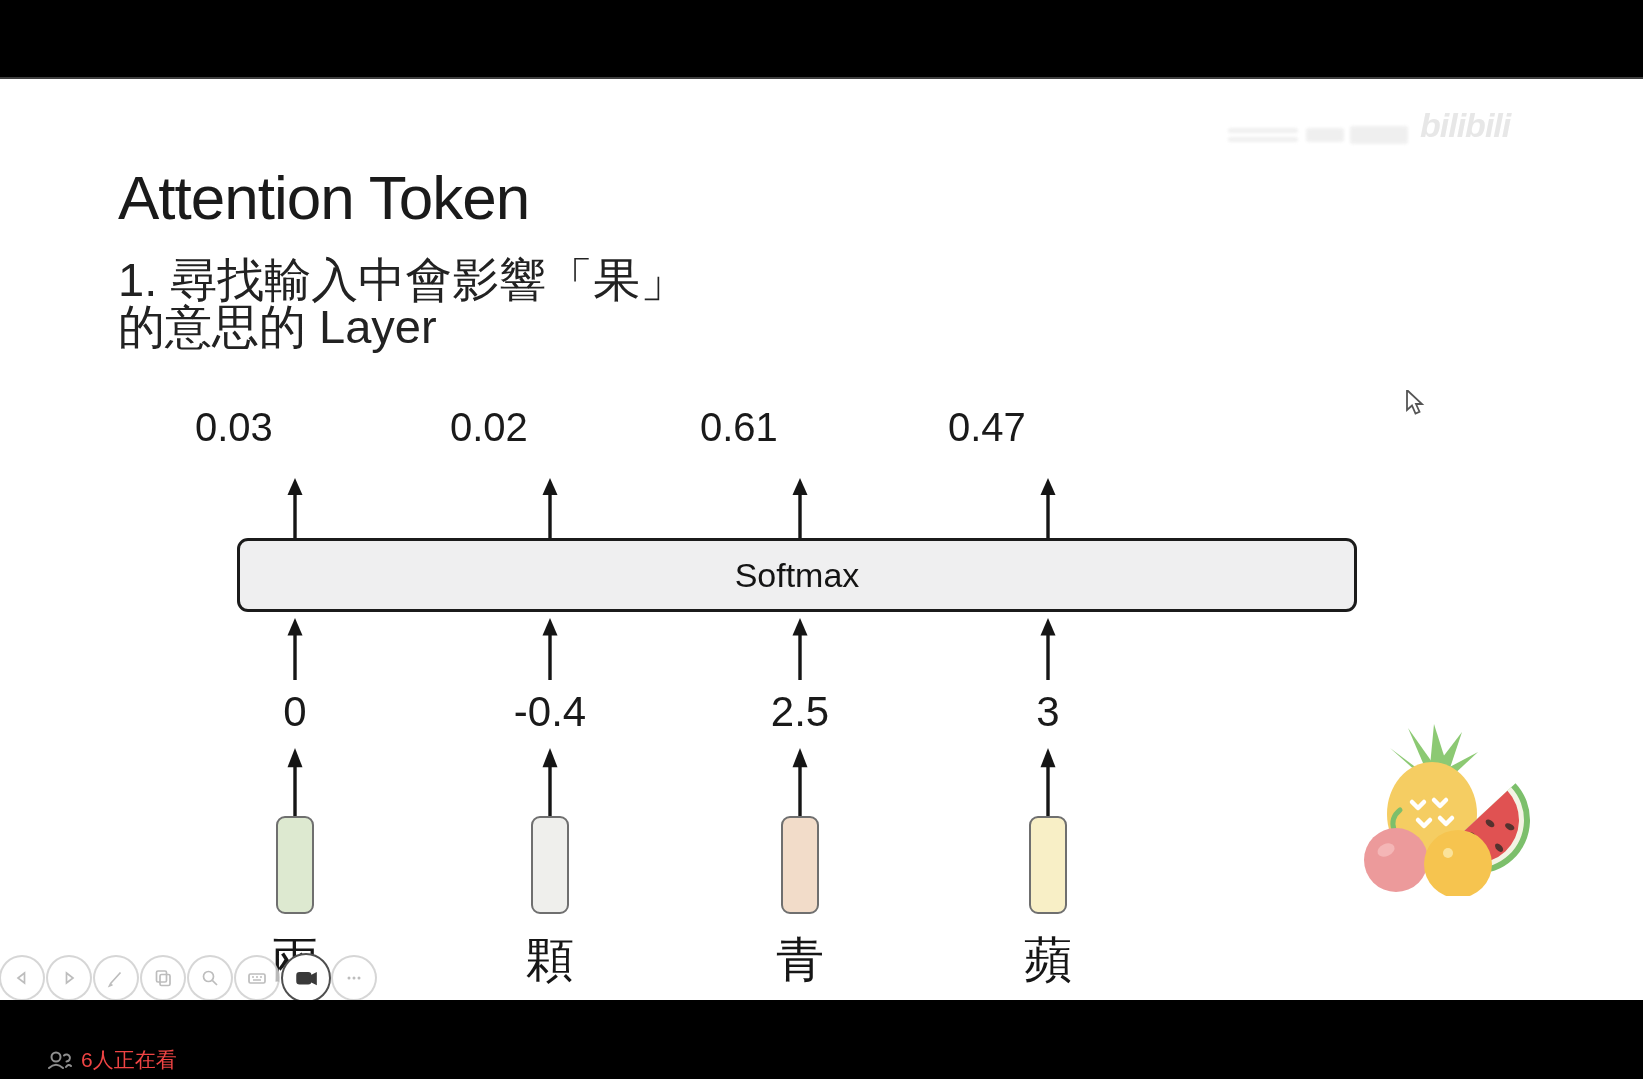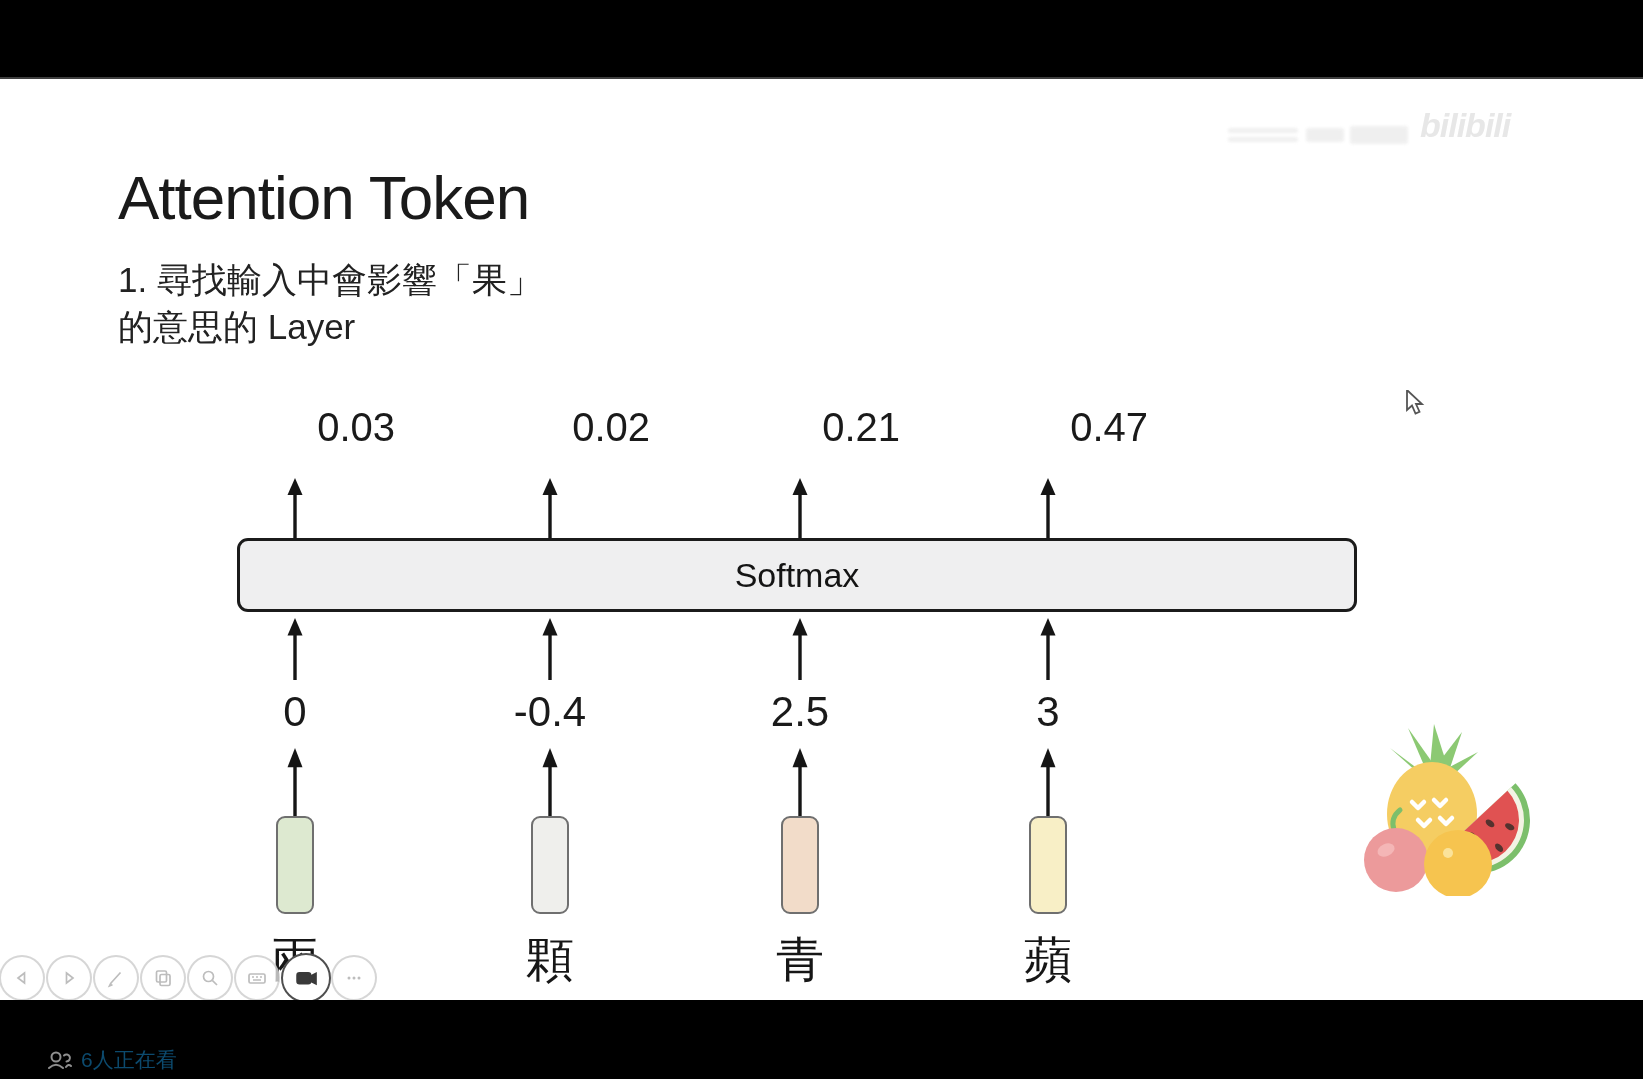--- a/index.html
+++ b/index.html
@@ -10,30 +10,30 @@
   .bar-bottom{top:1000px;height:79px;}
 
   
   .wm{position:absolute;z-index:2;}
   .wm-blur{top:124px;left:1228px;width:182px;height:22px;opacity:.8;}
   .wm-blur .b{position:absolute;background:#ececec;border-radius:3px;filter:blur(1.5px);}
   .wm-logo{top:106px;left:1420px;font-size:34px;font-weight:700;color:#e7e7e7;letter-spacing:-1px;font-style:italic;}
 
   
   .title{position:absolute;left:118px;top:162px;font-size:62px;font-weight:500;letter-spacing:-1px;}
-  .subtitle{position:absolute;left:118px;top:256px;font-size:35px;line-height:47px;color:#222;}
+  .subtitle{position:absolute;left:118px;top:256px;font-size:47px;line-height:47px;color:#222;}
 
   
   .softmax{position:absolute;left:237px;top:538px;width:1120px;height:74px;background:#efeff0;
            border:3px solid #1b1b1b;border-radius:11px;display:flex;align-items:center;justify-content:center;
            font-size:34px;color:#141414;box-sizing:border-box;z-index:4;}
 
   
   .col{position:absolute;top:400px;width:200px;height:590px;}
-  .col .weight{position:absolute;top:5px;left:0;width:200px;text-align:right;font-size:40px;}
+  .col .weight{position:absolute;top:5px;left:0;width:200px;text-align:left;font-size:40px;}
   .col .score {position:absolute;top:288px;left:0;width:200px;text-align:center;font-size:42px;}
   .col .char  {position:absolute;top:528px;left:0;width:200px;text-align:center;font-size:48px;color:#161616;}
   .arr{position:absolute;left:91px;width:18px;}
   .arr-top{top:78px;height:60px;}
   .arr-mid{top:218px;height:62px;}
   .arr-low{top:348px;height:68px;}
   .tokbox{position:absolute;left:81px;top:416px;width:38px;height:98px;border:2px solid #6f6f6f;
           border-radius:9px;box-sizing:border-box;}
 
   
@@ -45,21 +45,21 @@
   
   .ctrl{position:absolute;top:955px;width:46px;height:46px;border-radius:50%;
         border:2px solid rgba(180,180,180,.55);background:rgba(255,255,255,.7);
         display:flex;align-items:center;justify-content:center;box-sizing:border-box;z-index:20;}
   .ctrl svg{stroke:#bdbdbd;fill:none;stroke-width:1.7;}
   .ctrl.active{border-color:#4f4f4f;background:#fff;width:50px;height:50px;top:953px;}
   .ctrl.active svg{stroke:#3a3a3a;stroke-width:2;}
 
   
   .viewers{position:absolute;left:46px;top:1046px;display:flex;align-items:center;gap:9px;z-index:35;}
-  .viewers .txt{font-size:21px;color:#0c4a6e;}
+  .viewers .txt{font-size:21px;color:#ef4444;}
 </style>
 </head>
 <body>
 
 <div class="stage">
 
   <div class="bar bar-top"></div>
 
   <div class="wm wm-blur">
     <span class="b" style="left:0;top:4px;width:70px;height:5px;"></span>
@@ -111,21 +111,21 @@
     <div class="score">-0.4</div>
     <svg class="arr arr-low" viewBox="0 0 18 60" preserveAspectRatio="none">
         <polygon points="9,0 1.5,17 16.5,17" fill="#151515"></polygon>
         <rect x="7.3" y="15" width="3.4" height="45" fill="#151515"></rect>
       </svg>
     <div class="tokbox" style="background-color: rgb(239, 239, 236);"></div>
     <div class="char">顆</div>
   </div>
 
   <div class="col" style="left:700px">
-    <div class="weight">0.21</div>
+    <div class="weight">0.61</div>
     <svg class="arr arr-top" viewBox="0 0 18 60" preserveAspectRatio="none">
         <polygon points="9,0 1.5,17 16.5,17" fill="#151515"></polygon>
         <rect x="7.3" y="15" width="3.4" height="45" fill="#151515"></rect>
       </svg>
     <svg class="arr arr-mid" viewBox="0 0 18 60" preserveAspectRatio="none">
         <polygon points="9,0 1.5,17 16.5,17" fill="#151515"></polygon>
         <rect x="7.3" y="15" width="3.4" height="45" fill="#151515"></rect>
       </svg>
     <div class="score">2.5</div>
     <svg class="arr arr-low" viewBox="0 0 18 60" preserveAspectRatio="none">

